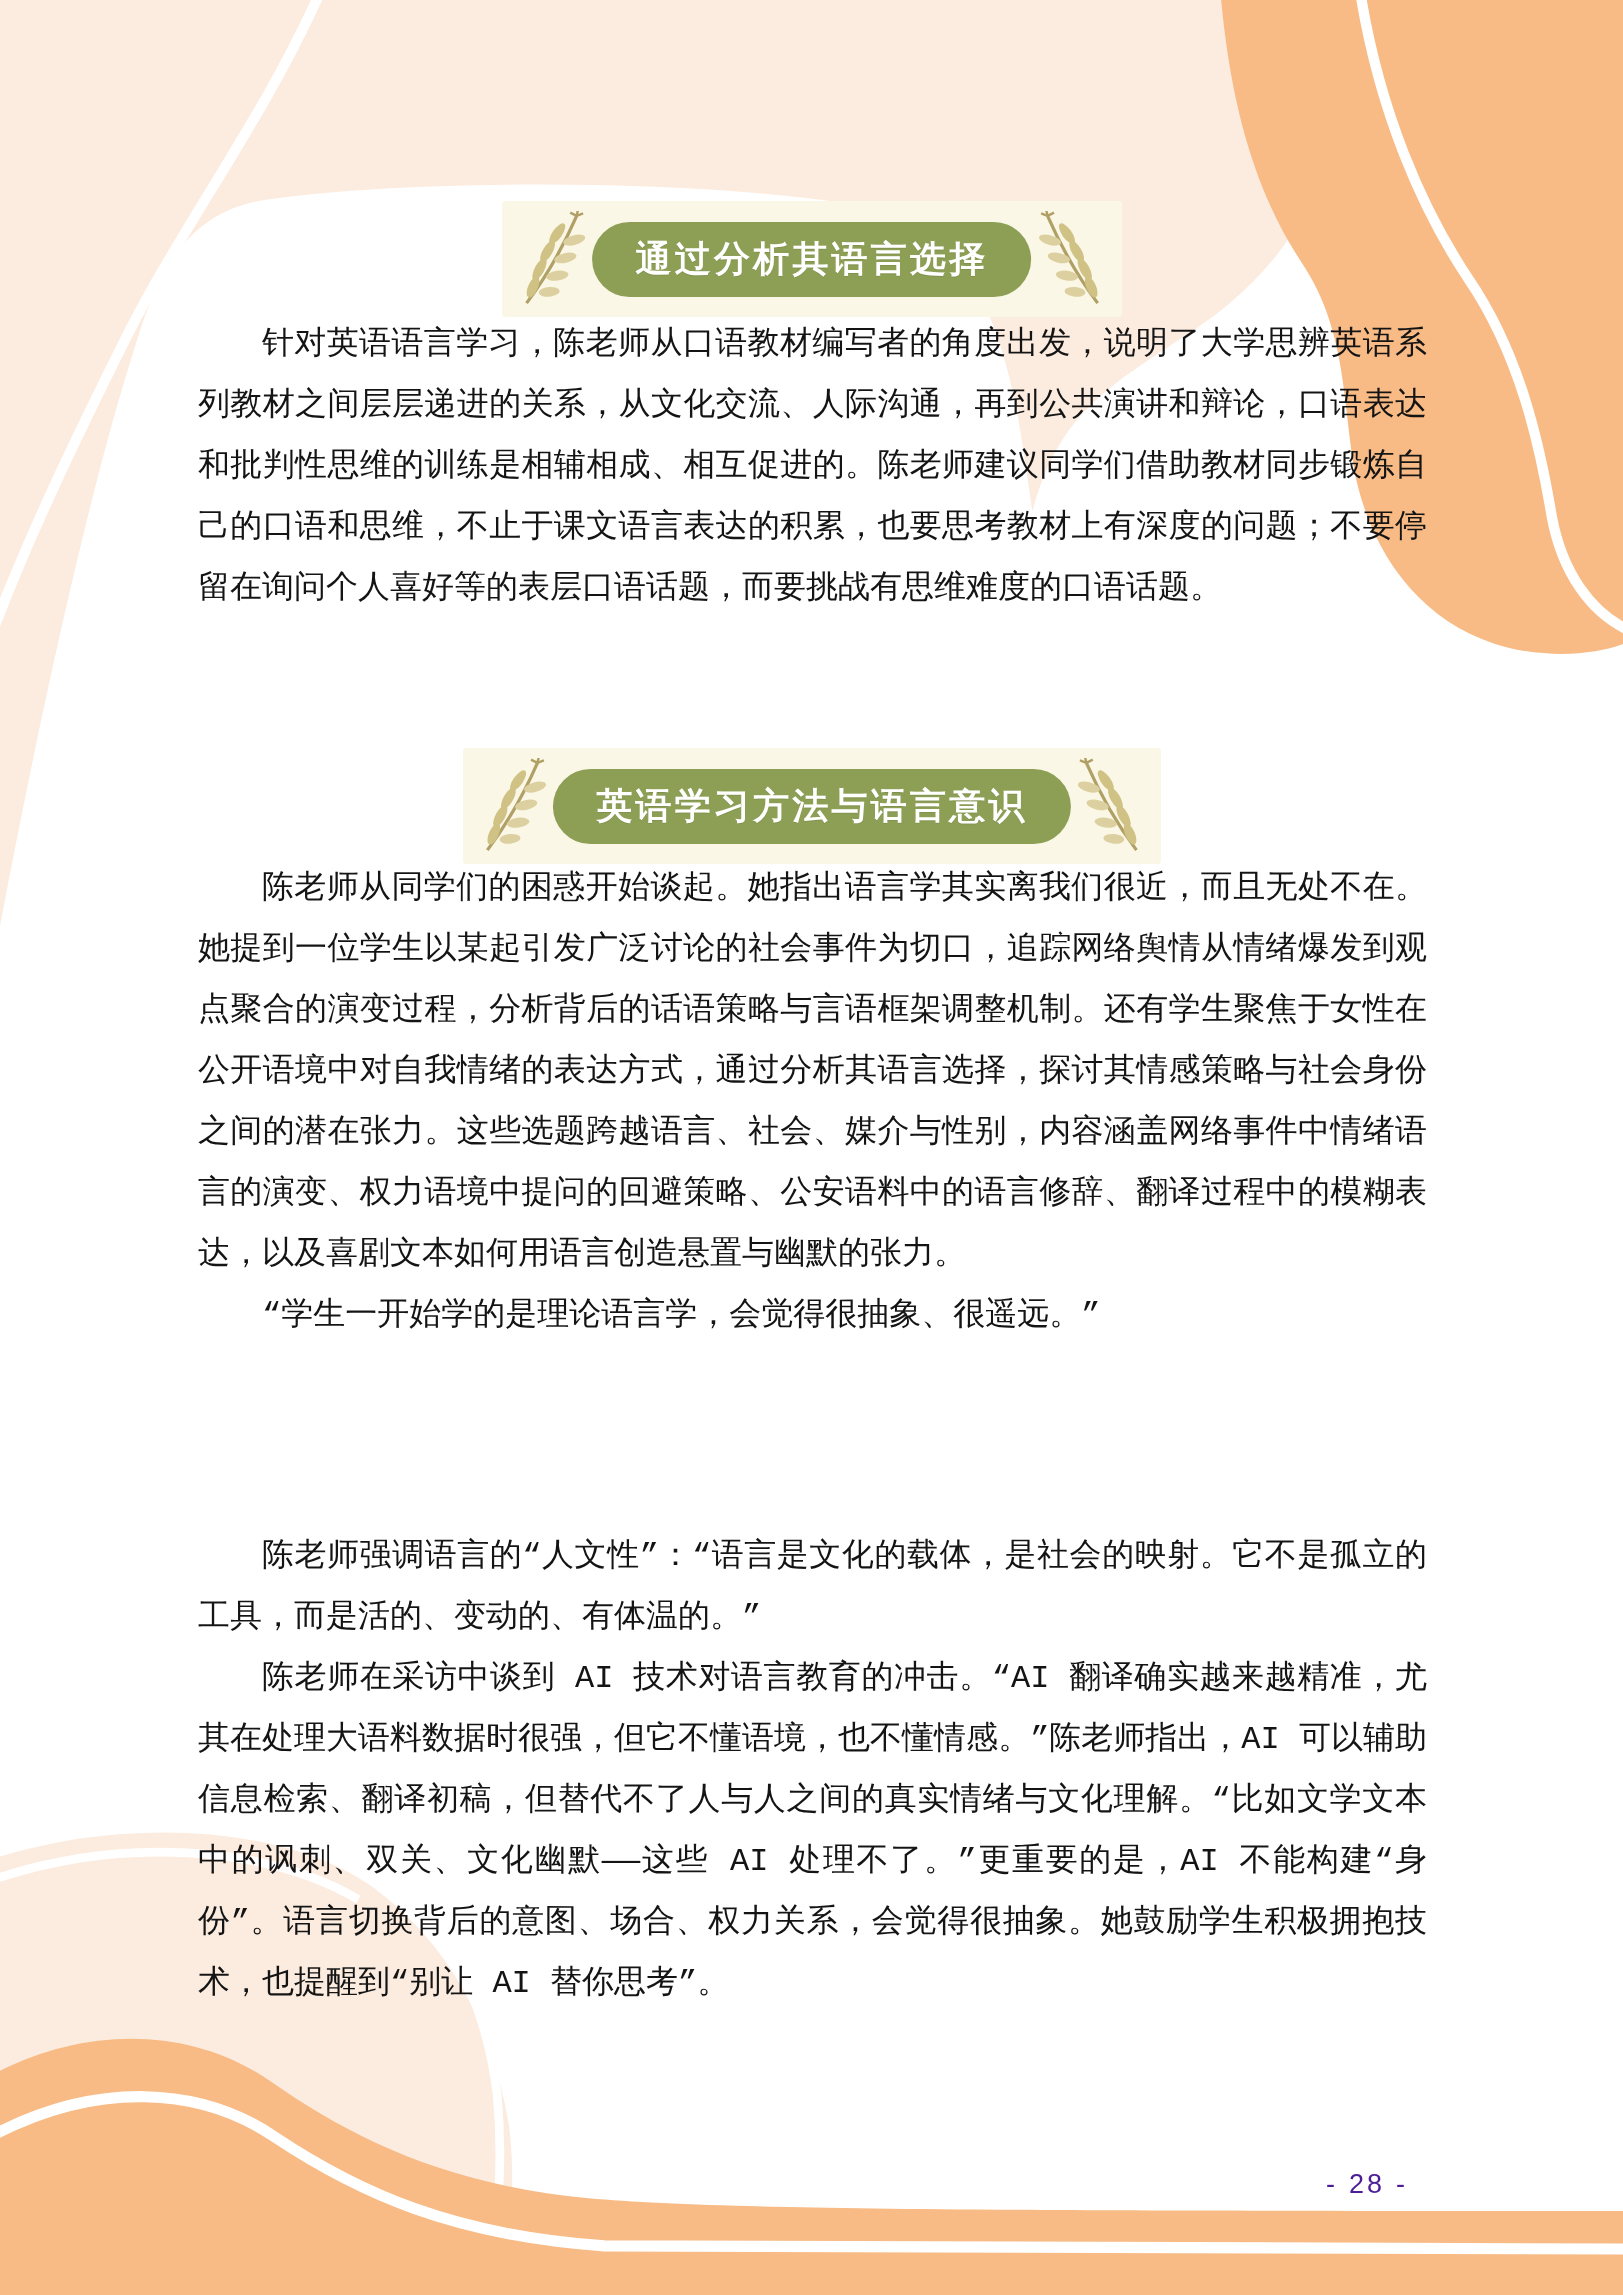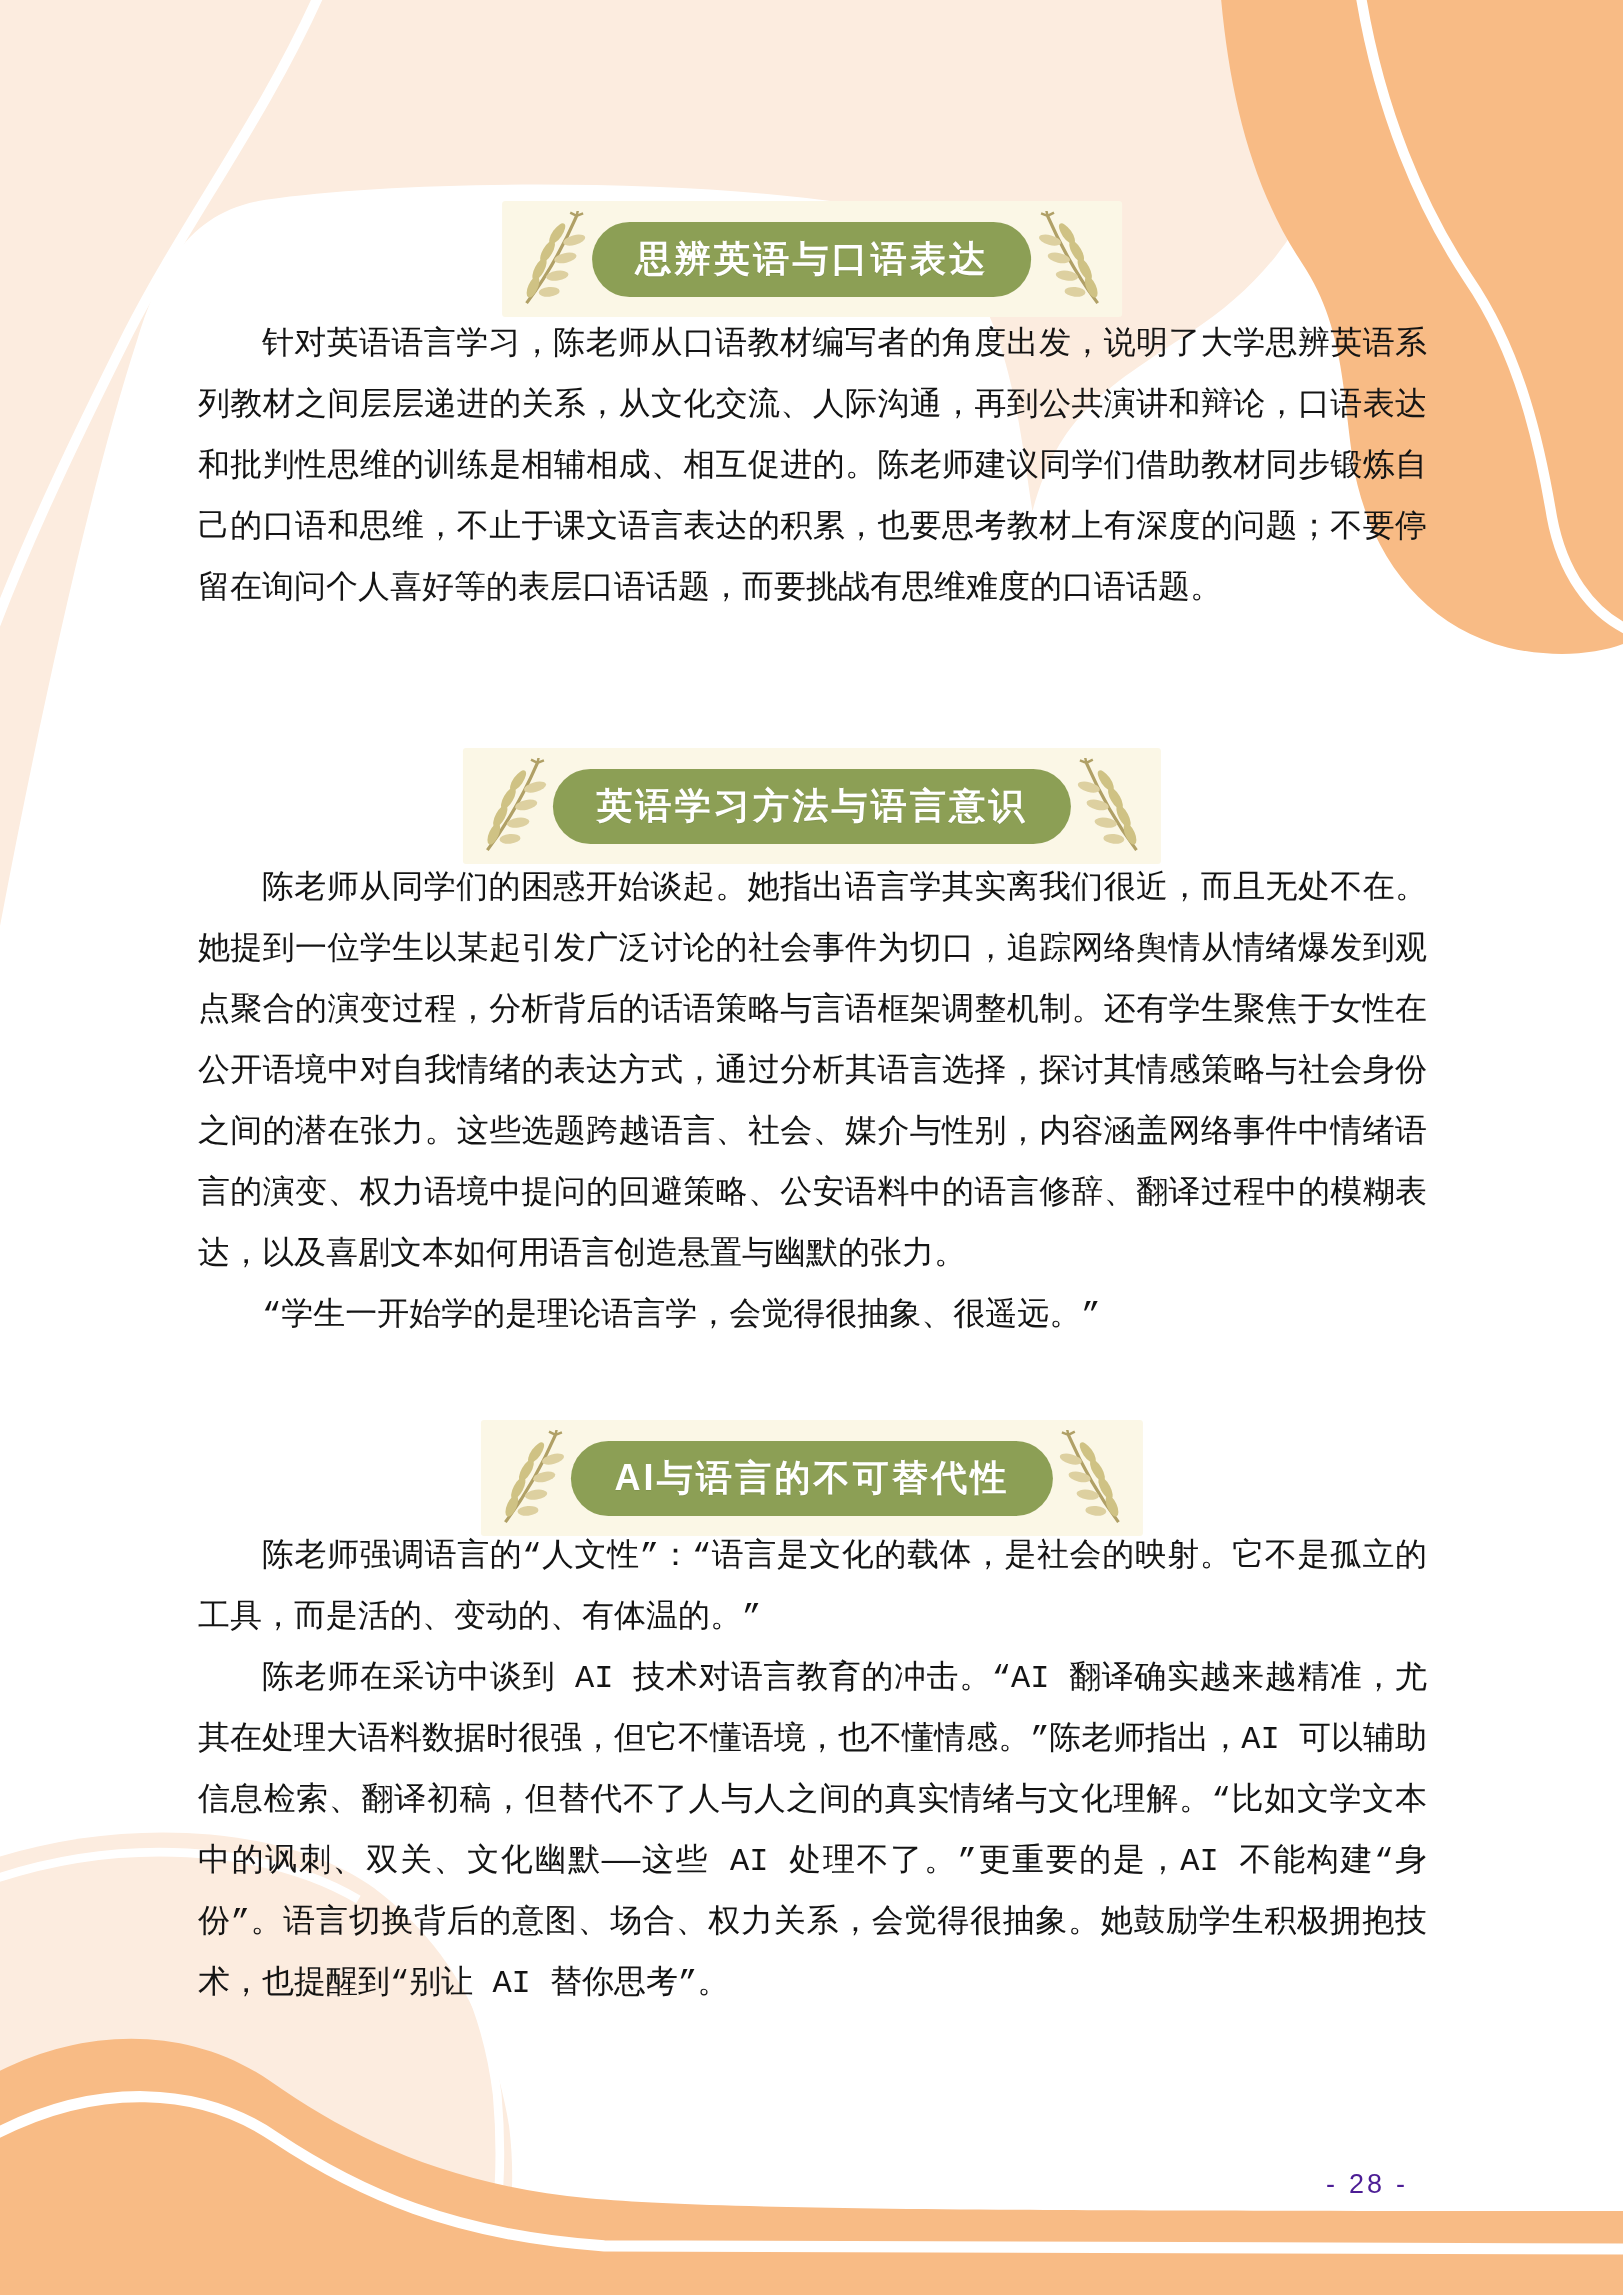--- a/index.html
+++ b/index.html
@@ -103,21 +103,21 @@
          C442,2696 562,2756 742,2773
          C902,2787 1200,2789 2048,2789
          L2048,2895 H0 Z"></path>
     <path d="M-6,2692 C122,2626 252,2631 347,2696 C452,2766 572,2820 762,2833 L2052,2837" stroke="#ffffff" stroke-width="14" fill="none"></path>
   </svg>
 
   <header class="banner" style="top:201px">
     <svg class="sprig" viewBox="0 0 90 120">
         <use href="#sprig-art"></use>
       </svg>
-    <span class="pill">思辨英语与口语表达</span>
+    <span class="pill">通过分析其语言选择</span>
     <svg class="sprig right" viewBox="0 0 90 120">
         <use href="#sprig-art"></use>
       </svg>
   </header>
 
   <section class="bodytext" style="top:314px">
     <p>针对英语语言学习，陈老师从口语教材编写者的角度出发，说明了大学思辨英语系列教材之间层层递进的关系，从文化交流、人际沟通，再到公共演讲和辩论，口语表达和批判性思维的训练是相辅相成、相互促进的。陈老师建议同学们借助教材同步锻炼自己的口语和思维，不止于课文语言表达的积累，也要思考教材上有深度的问题；不要停留在询问个人喜好等的表层口语话题，而要挑战有思维难度的口语话题。</p>
   </section>
 
   <header class="banner" style="top:748px">
@@ -128,29 +128,20 @@
     <svg class="sprig right" viewBox="0 0 90 120">
         <use href="#sprig-art"></use>
       </svg>
   </header>
 
   <section class="bodytext" style="top:858px">
     <p>陈老师从同学们的困惑开始谈起。她指出语言学其实离我们很近，而且无处不在。她提到一位学生以某起引发广泛讨论的社会事件为切口，追踪网络舆情从情绪爆发到观点聚合的演变过程，分析背后的话语策略与言语框架调整机制。还有学生聚焦于女性在公开语境中对自我情绪的表达方式，通过分析其语言选择，探讨其情感策略与社会身份之间的潜在张力。这些选题跨越语言、社会、媒介与性别，内容涵盖网络事件中情绪语言的演变、权力语境中提问的回避策略、公安语料中的语言修辞、翻译过程中的模糊表达，以及喜剧文本如何用语言创造悬置与幽默的张力。</p>
     <p>“学生一开始学的是理论语言学，会觉得很抽象、很遥远。”</p>
   </section>
 
-  <header class="banner" style="top:1420px">
-    <svg class="sprig" viewBox="0 0 90 120">
-        <use href="#sprig-art"></use>
-      </svg>
-    <span class="pill">AI与语言的不可替代性</span>
-    <svg class="sprig right" viewBox="0 0 90 120">
-        <use href="#sprig-art"></use>
-      </svg>
-  </header>
 
   <section class="bodytext" style="top:1526px">
     <p>陈老师强调语言的“人文性”：“语言是文化的载体，是社会的映射。它不是孤立的工具，而是活的、变动的、有体温的。”</p>
     <p>陈老师在采访中谈到 AI 技术对语言教育的冲击。“AI 翻译确实越来越精准，尤其在处理大语料数据时很强，但它不懂语境，也不懂情感。”陈老师指出，AI 可以辅助信息检索、翻译初稿，但替代不了人与人之间的真实情绪与文化理解。“比如文学文本中的讽刺、双关、文化幽默——这些 AI 处理不了。”更重要的是，AI 不能构建“身份”。语言切换背后的意图、场合、权力关系，会觉得很抽象。她鼓励学生积极拥抱技术，也提醒到“别让 AI 替你思考”。</p>
   </section>
 
   <div class="pagenum">- 28 -</div>
 </div>
 
 

